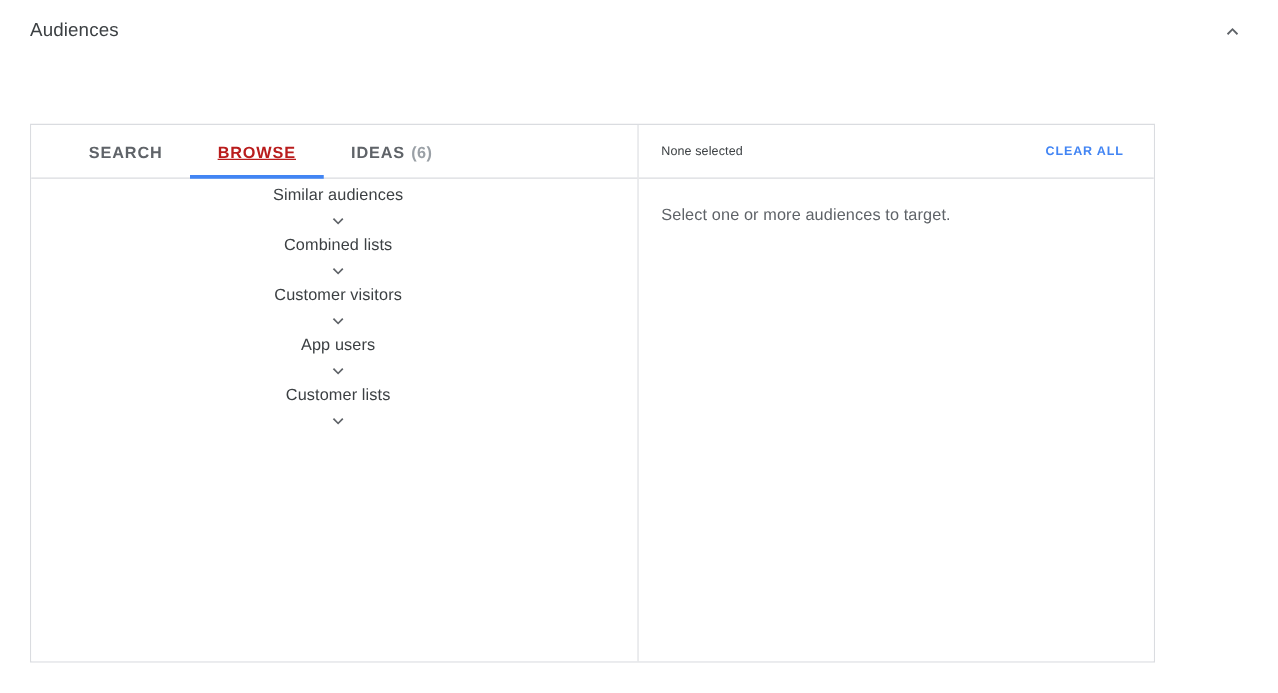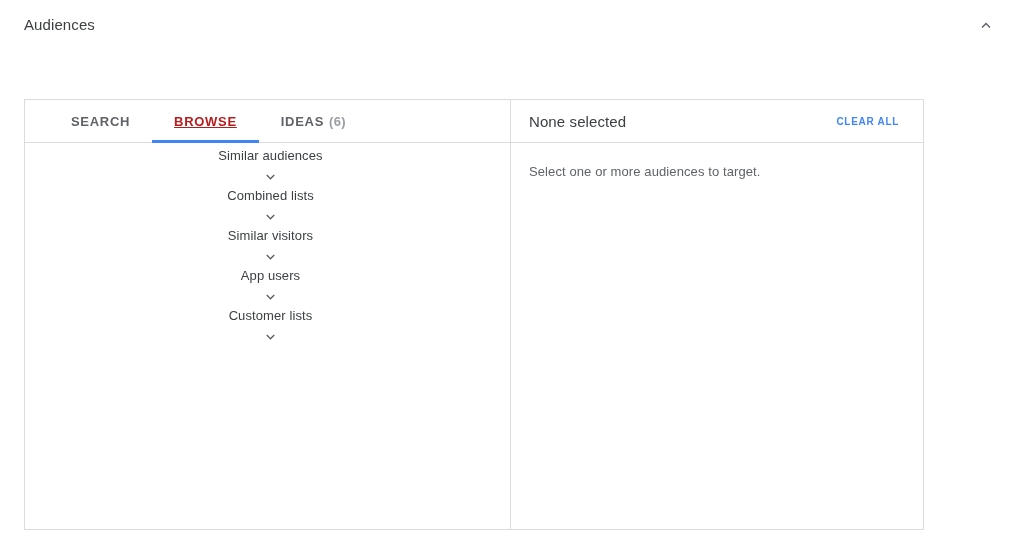--- a/index.html
+++ b/index.html
@@ -200,21 +200,21 @@
   
   .selection-header {
     height: 43px;
     display: flex;
     align-items: center;
     justify-content: space-between;
     border-bottom: 1px solid #dadce0;
     padding: 0 24px 0 18px;
   }
   .selection-status {
-    font-size: 15px;
+    font-size: 10px;
     color: #3c4043;
     letter-spacing: 0.1px;
   }
   .clear-all-btn {
     font-size: 10px;
     font-weight: bold;
     letter-spacing: 0.7px;
     color: #4285f4;
     cursor: pointer;
     background: none;
@@ -278,21 +278,21 @@
         <div class="category-row">
           <span class="category-label">Combined lists</span>
           <span class="chevron-down-wrap">
             <svg width="17" height="17" viewBox="0 0 24 24" fill="#5f6368" aria-hidden="true">
               <path d="M7.4 9.1L12 13.7l4.6-4.6L18 10.5l-6 6-6-6z"></path>
             </svg>
           </span>
         </div>
 
         <div class="category-row">
-          <span class="category-label">Similar visitors</span>
+          <span class="category-label">Customer visitors</span>
           <span class="chevron-down-wrap">
             <svg width="17" height="17" viewBox="0 0 24 24" fill="#5f6368" aria-hidden="true">
               <path d="M7.4 9.1L12 13.7l4.6-4.6L18 10.5l-6 6-6-6z"></path>
             </svg>
           </span>
         </div>
 
         <div class="category-row">
           <span class="category-label">App users</span>
           <span class="chevron-down-wrap">

